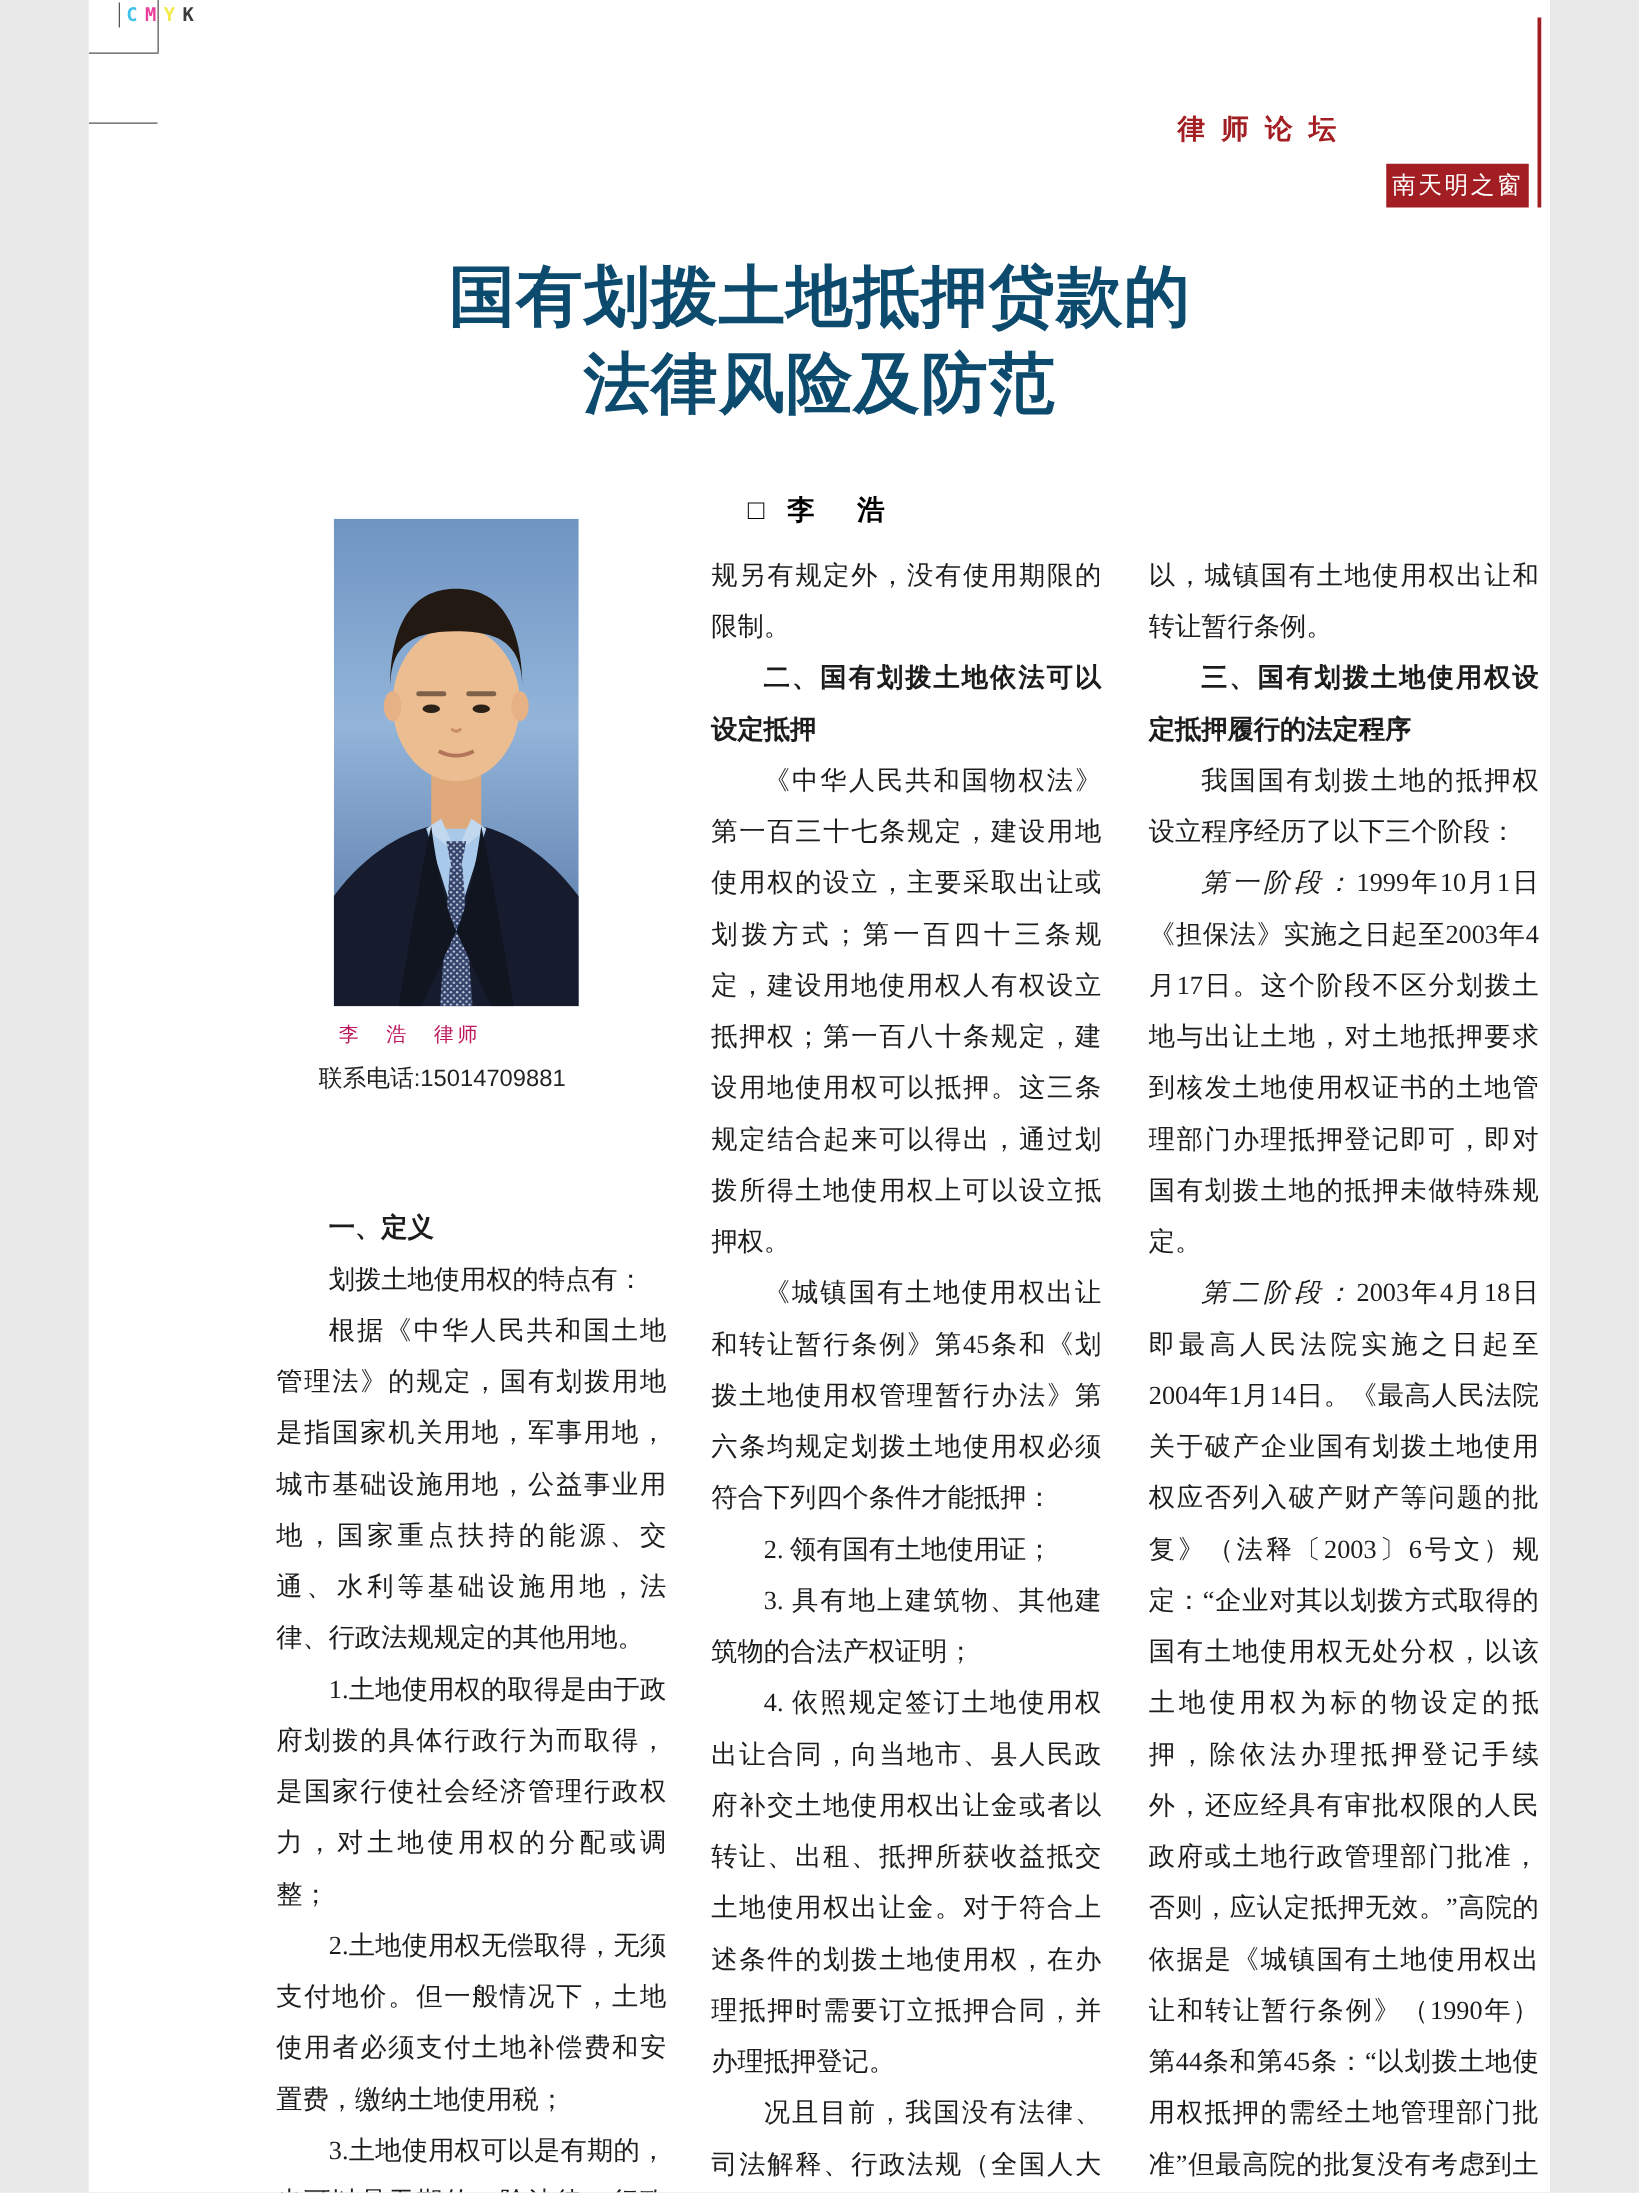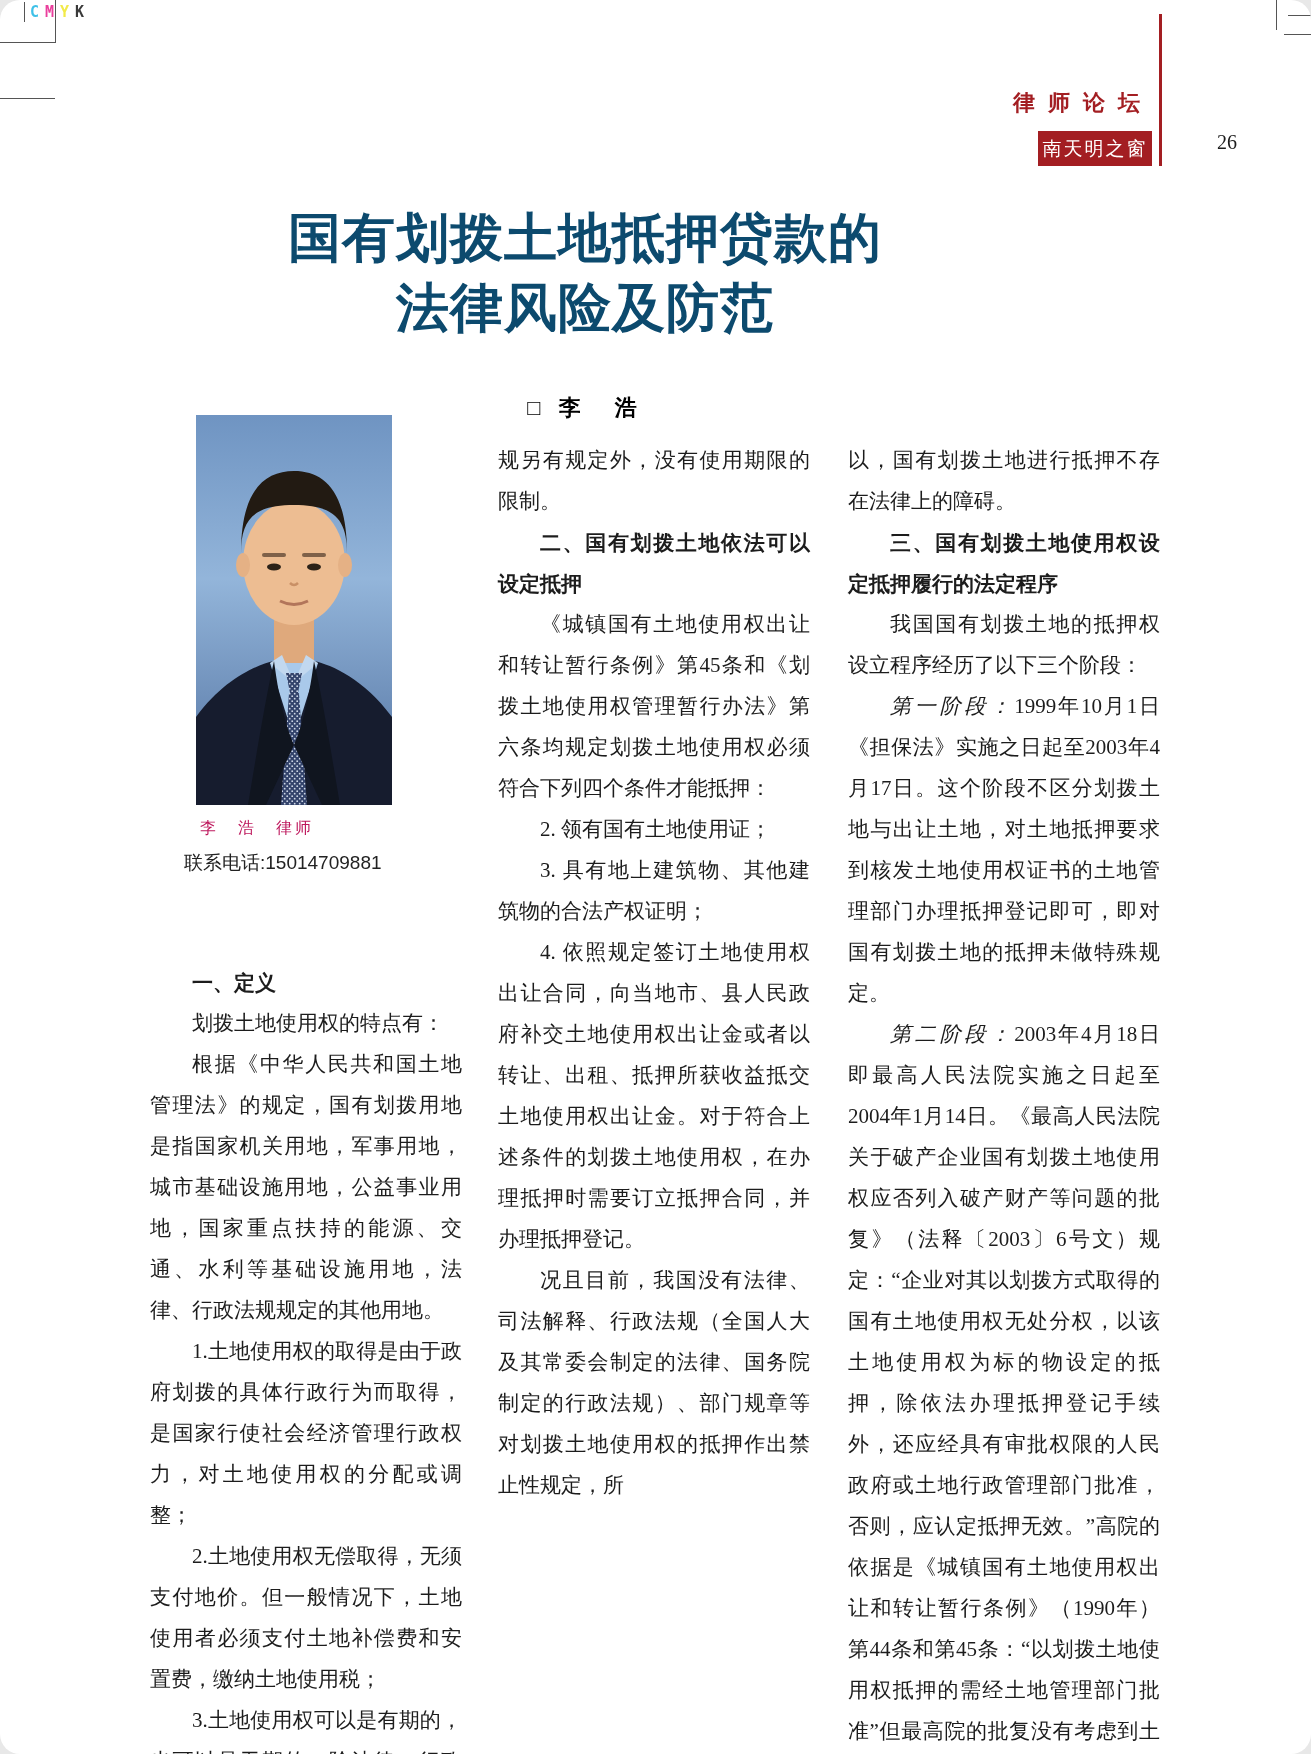--- a/index.html
+++ b/index.html
@@ -1,17 +1,17 @@
 <!DOCTYPE html>
 <html><head>
 <meta charset="utf-8">
 <style>
   html,body{margin:0;padding:0;background:#e8e8e8;}
-  .page{position:relative;width:1311px;height:1754px;background:#ffffff;margin:0 auto;
-        font-family:"Liberation Serif","DejaVu Serif",serif;color:#1c1c1c;overflow:hidden;border-radius:20px;}
+  .page{position:relative;width:1169px;height:1754px;background:#ffffff;margin:0 auto;
+        font-family:"Liberation Serif","DejaVu Serif",serif;color:#1c1c1c;overflow:hidden;}
 
   
   .mark{position:absolute;background:#555;}
   .cmyk{position:absolute;left:30px;top:3px;font-family:"DejaVu Sans Mono","Liberation Mono",monospace;
         font-size:15px;letter-spacing:6px;font-weight:bold;}
   .cmyk .c{color:#3fc1e8;} .cmyk .m{color:#ea3f9d;} .cmyk .y{color:#f2ea49;} .cmyk .k{color:#3a3a3a;}
 
   
   .red-rule{position:absolute;left:1159px;top:14px;width:3px;height:152px;background:#a31e22;}
   .section-title{position:absolute;right:158px;top:88px;color:#a31e22;font-weight:bold;
@@ -123,28 +123,29 @@
     <p class="para">划拨土地使用权的特点有：</p>
     <p class="para">根据《中华人民共和国土地管理法》的规定，国有划拨用地是指国家机关用地，军事用地，城市基础设施用地，公益事业用地，国家重点扶持的能源、交通、水利等基础设施用地，法律、行政法规规定的其他用地。</p>
     <p class="para">1.土地使用权的取得是由于政府划拨的具体行政行为而取得，是国家行使社会经济管理行政权力，对土地使用权的分配或调整；</p>
     <p class="para">2.土地使用权无偿取得，无须支付地价。但一般情况下，土地使用者必须支付土地补偿费和安置费，缴纳土地使用税；</p>
     <p class="para">3.土地使用权可以是有期的，也可以是无期的，除法律、行政法</p>
   </div>
 
   <div class="col col-2">
     <p class="para no-indent">规另有规定外，没有使用期限的限制。</p>
     <h3 class="col-heading">二、国有划拨土地依法可以设定抵押</h3>
+    <p class="para">《中华人民共和国物权法》第一百三十七条规定，建设用地使用权的设立，主要采取出让或划拨方式；第一百四十三条规定，建设用地使用权人有权设立抵押权；第一百八十条规定，建设用地使用权可以抵押。这三条规定结合起来可以得出，通过划拨所得土地使用权上可以设立抵押权。</p>
     <p class="para">《城镇国有土地使用权出让和转让暂行条例》第45条和《划拨土地使用权管理暂行办法》第六条均规定划拨土地使用权必须符合下列四个条件才能抵押：</p>
     <p class="para">2. 领有国有土地使用证；</p>
     <p class="para">3. 具有地上建筑物、其他建筑物的合法产权证明；</p>
     <p class="para">4. 依照规定签订土地使用权出让合同，向当地市、县人民政府补交土地使用权出让金或者以转让、出租、抵押所获收益抵交土地使用权出让金。对于符合上述条件的划拨土地使用权，在办理抵押时需要订立抵押合同，并办理抵押登记。</p>
     <p class="para">况且目前，我国没有法律、司法解释、行政法规（全国人大及其常委会制定的法律、国务院制定的行政法规）、部门规章等对划拨土地使用权的抵押作出禁止性规定，所</p>
   </div>
 
   <div class="col col-3">
-    <p class="para no-indent">以，国有划拨土地进行抵押不存在法律上的障碍。</p>
+    <p class="para no-indent">以，城镇国有土地使用权出让和转让暂行条例。</p>
     <h3 class="col-heading">三、国有划拨土地使用权设定抵押履行的法定程序</h3>
     <p class="para">我国国有划拨土地的抵押权设立程序经历了以下三个阶段：</p>
     <p class="para"><span class="stage-lead">第一阶段：</span><span>1999年10月1日《担保法》实施之日起至2003年4月17日。这个阶段不区分划拨土地与出让土地，对土地抵押要求到核发土地使用权证书的土地管理部门办理抵押登记即可，即对国有划拨土地的抵押未做特殊规定。</span></p>
     <p class="para"><span class="stage-lead">第二阶段：</span><span>2003年4月18日即最高人民法院实施之日起至2004年1月14日。《最高人民法院关于破产企业国有划拨土地使用权应否列入破产财产等问题的批复》（法释〔2003〕6号文）规定：“企业对其以划拨方式取得的国有土地使用权无处分权，以该土地使用权为标的物设定的抵押，除依法办理抵押登记手续外，还应经具有审批权限的人民政府或土地行政管理部门批准，否则，应认定抵押无效。”高院的依据是《城镇国有土地使用权出让和转让暂行条例》（1990年）第44条和第45条：“以划拨土地使用权抵押的需经土地管理部门批准”但最高院的批复没有考虑到土地抵押中的长期实际操作规程，即实践中土地管理部门只要求对于划拨土地作抵押登记，并不要求进行专项审批。最高院6号文件颁布以后，引起了一连串的问题，导致将一大批银行借</span></p>
   </div>
 
 </div>
 
 </body></html>

